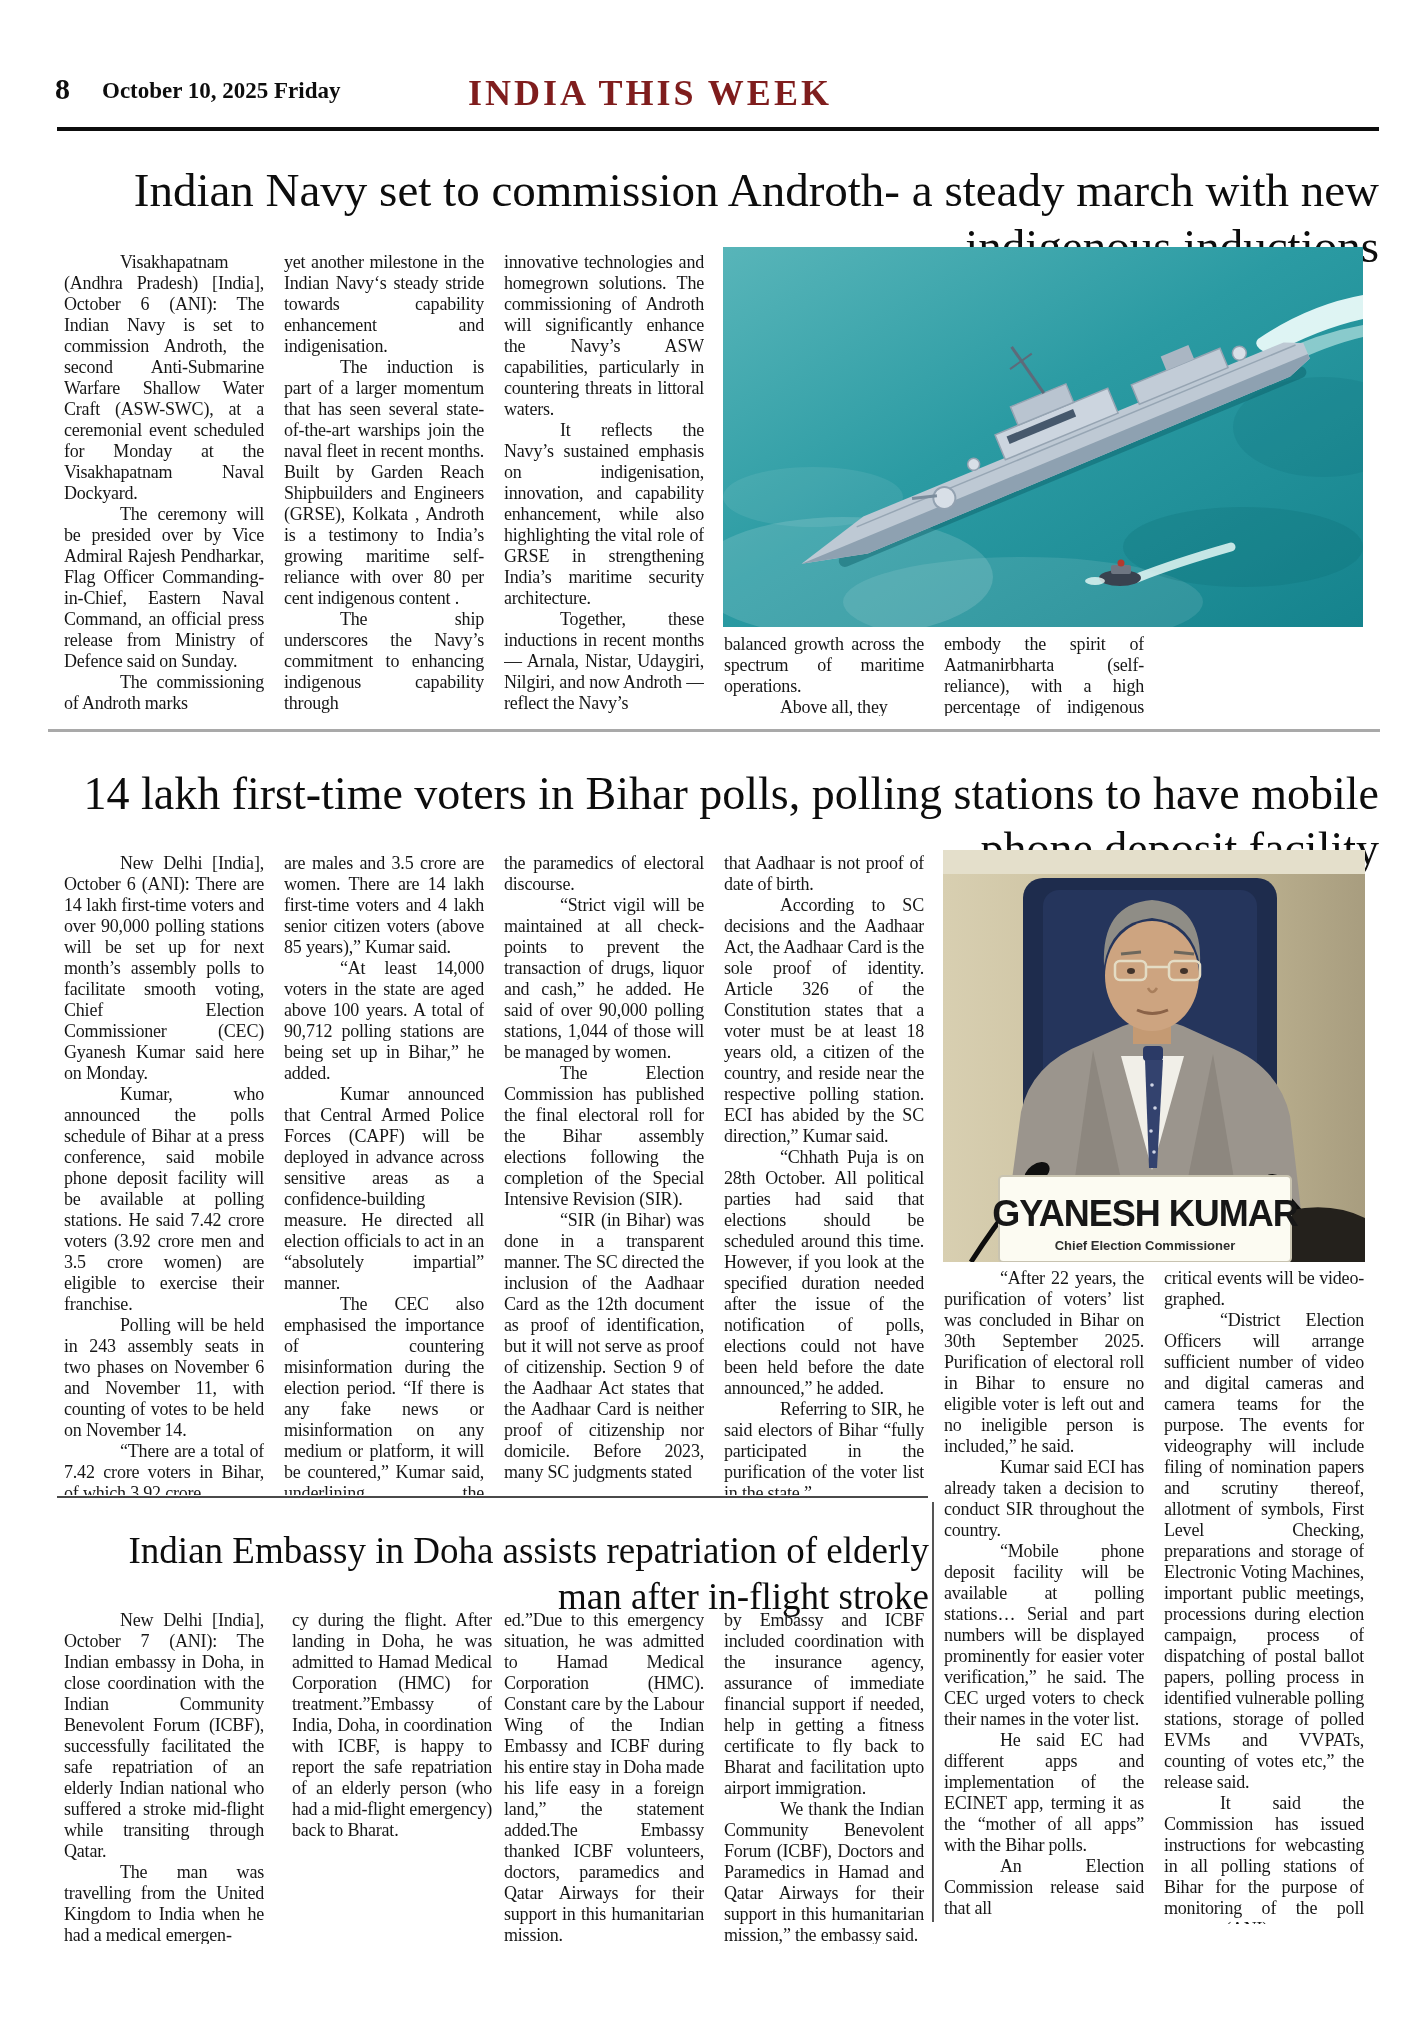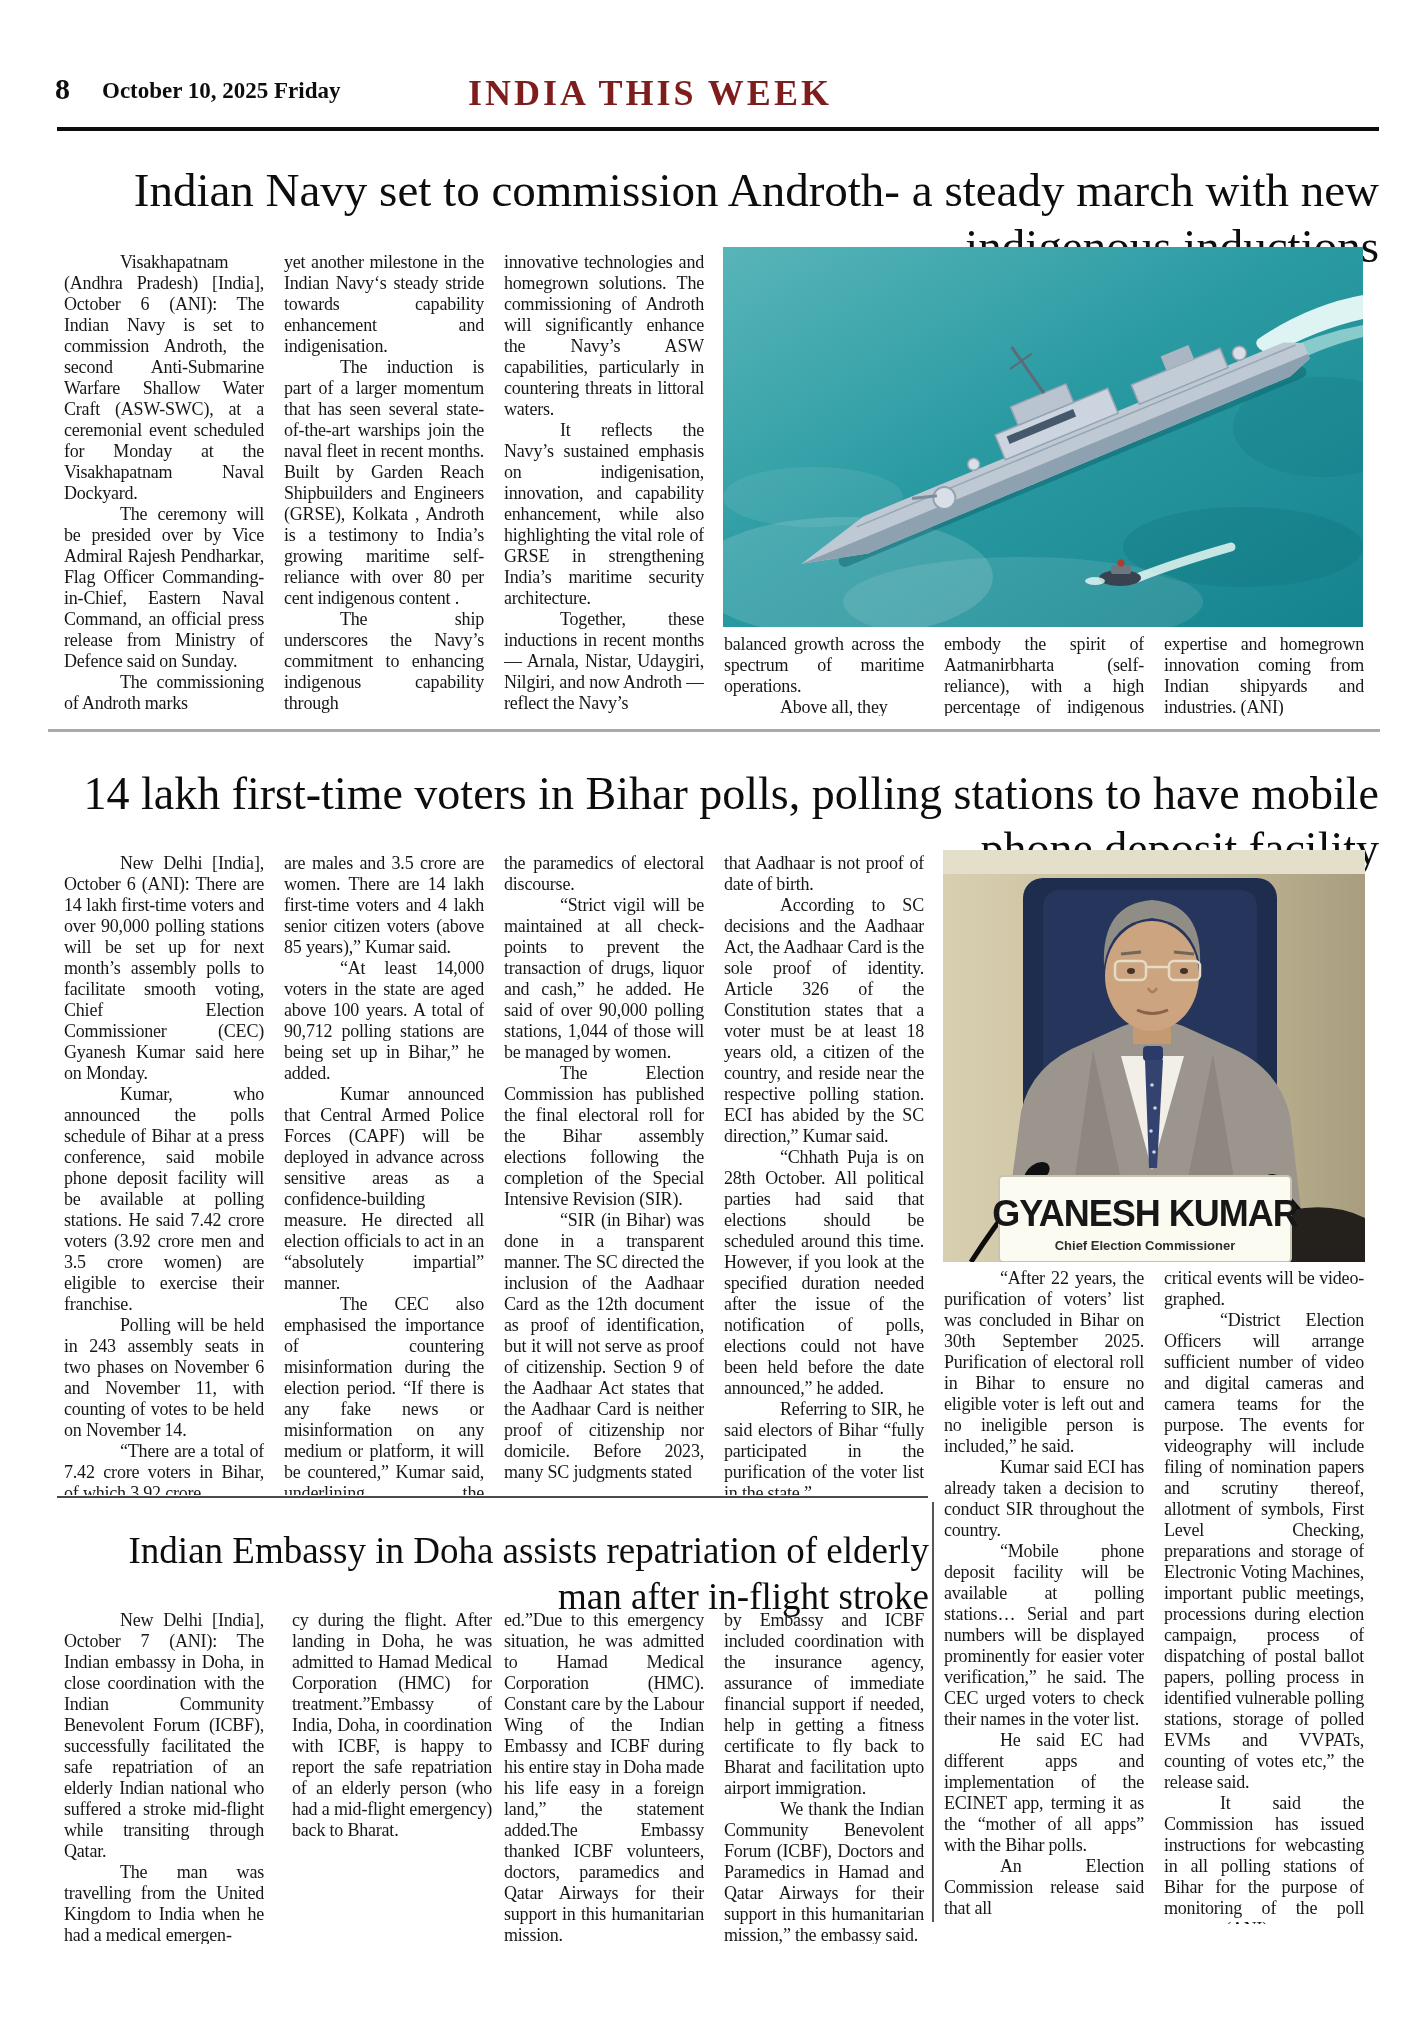--- a/index.html
+++ b/index.html
@@ -133,23 +133,20 @@
     </svg>
   </div>
 
   <div class="col nv4">
       <p class="para cont">balanced growth across the spectrum of maritime operations.</p>
       <p class="para">Above all, they</p>
     </div>
   <div class="col nv5">
       <p class="para cont">embody the spirit of Aatmanirbharta (self-reliance), with a high percentage of indigenous content, design</p>
     </div>
-  <div class="col nv6">
-      <p class="para cont">expertise and homegrown innovation coming from Indian shipyards and industries. (ANI)</p>
-    </div>
 
   <div class="rule-grey"></div>
 
   <h1 class="hl hl-bihar">14 lakh first-time voters in Bihar polls, polling stations to have mobile phone deposit facility</h1>
   <div class="col bh1">
       <p class="para">New Delhi [India], October 6 (ANI): There are 14 lakh first-time voters and over 90,000 polling stations will be set up for next month’s assembly polls to facilitate smooth voting, Chief Election Commissioner (CEC) Gyanesh Kumar said here on Monday.</p>
       <p class="para">Kumar, who announced the polls schedule of Bihar at a press conference, said mobile phone deposit facility will be available at polling stations. He said 7.42 crore voters (3.92 crore men and 3.5 crore women) are eligible to exercise their franchise.</p>
       <p class="para">Polling will be held in 243 assembly seats in two phases on November 6 and November 11, with counting of votes to be held on November 14.</p>
       <p class="para">“There are a total of 7.42 crore voters in Bihar, of which 3.92 crore</p>
     </div>

